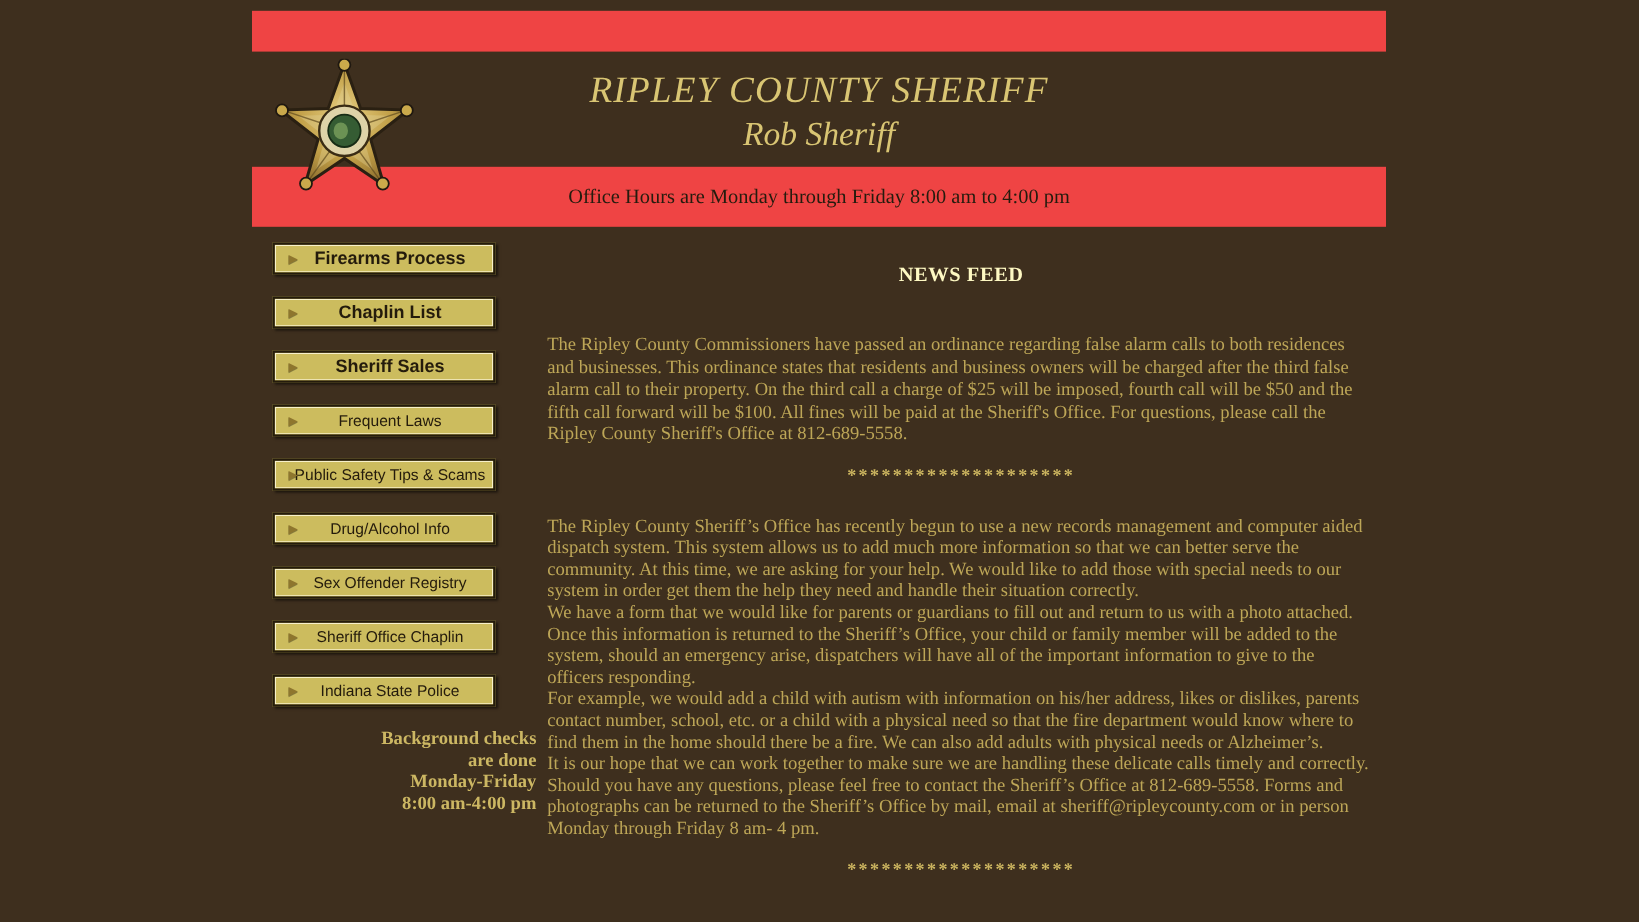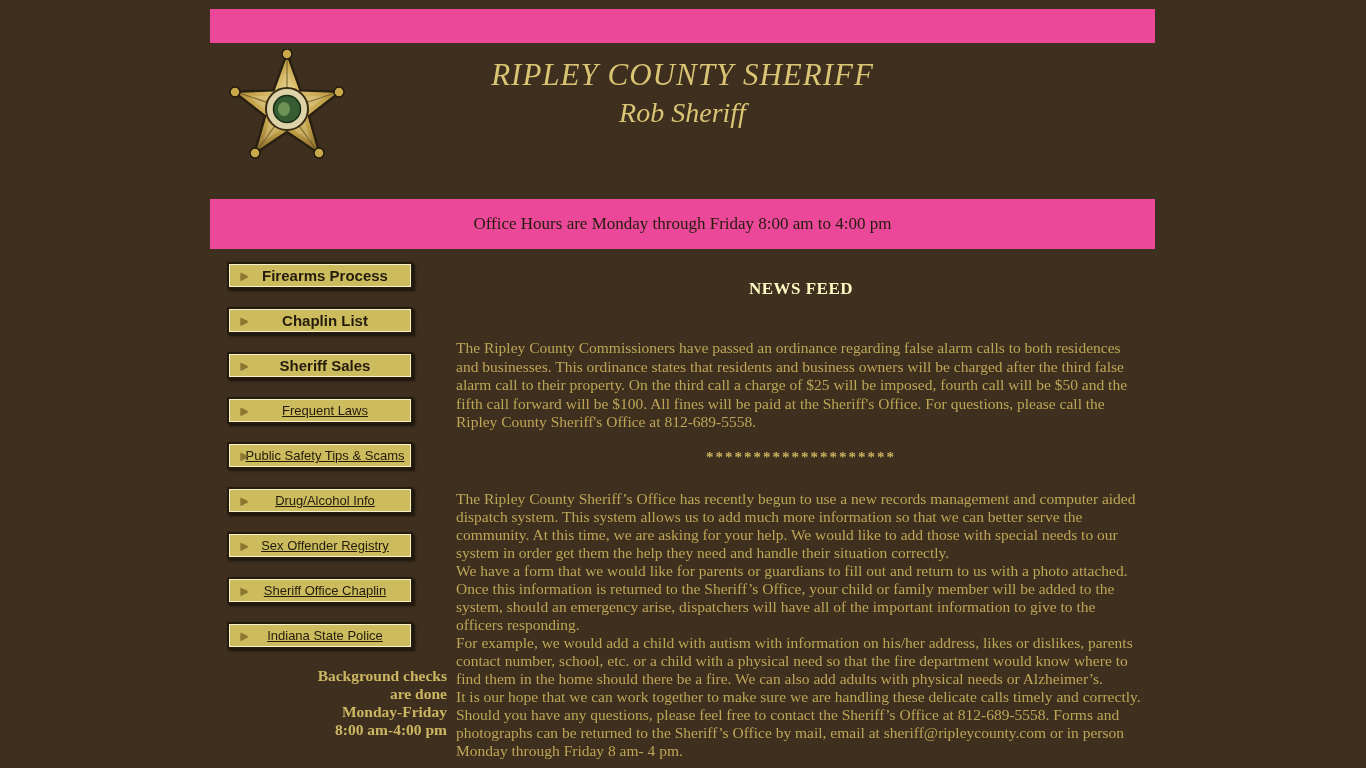--- a/index.html
+++ b/index.html
@@ -7,26 +7,26 @@
   body {
     background:#3e2f1e;
     font-family:"Liberation Serif", serif;
   }
   .page {
     width:945px;
     margin-left:210px;
     position:relative;
   }
   .gold-bar {
-    background:#ec4899;
+    background:#ef4444;
     width:100%;
   }
   .topbar { margin-top:9px; height:34px; }
   .header {
-    height:156px;
+    height:96px;
     position:relative;
   }
   .badge {
     position:absolute;
     left:8px; top:6px;
     width:138px; height:124px;
   }
   .titles {
     text-align:center;
     padding-top:14px;
@@ -64,21 +64,21 @@
     color:#8e762e;
     font-size:13px;
     line-height:1;
     text-shadow:0 1px 0 rgba(0,0,0,0.35);
   }
   .side-btn .lbl {
     flex:1; text-align:center;
     padding-left:10px;
   }
   .side-btn.big .lbl { font-weight:bold; font-size:15px; }
-  .side-btn.small .lbl { font-size:13px;text-decoration:underline; }
+  .side-btn.small .lbl { font-size:13px; }
   .side-note {
     margin-top:17px;
     width:220px;
     text-align:right;
     font-weight:bold;
     font-size:15.5px;
     line-height:18px;
     color:#ccb763;
   }
   .main {

